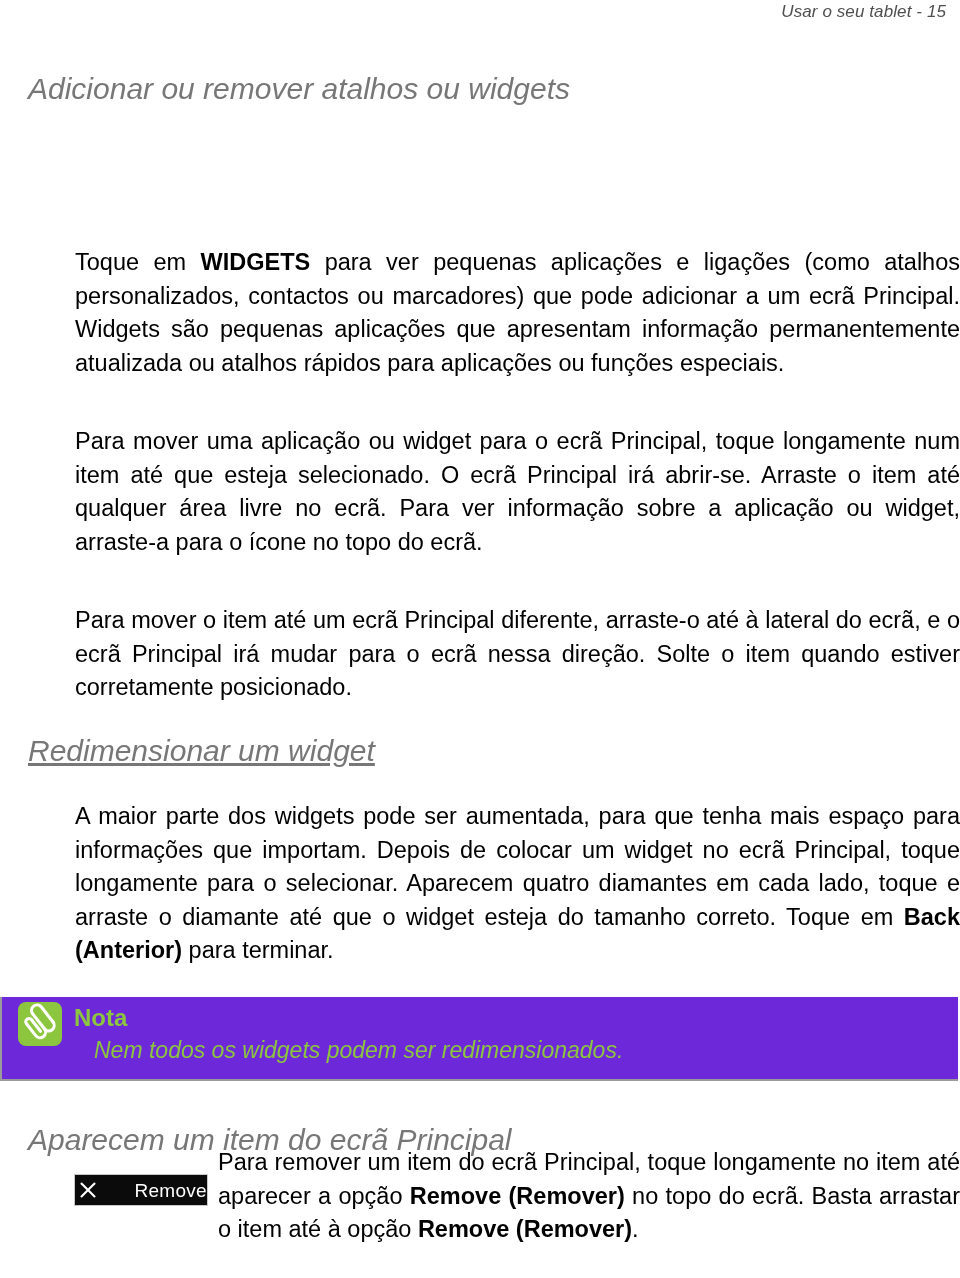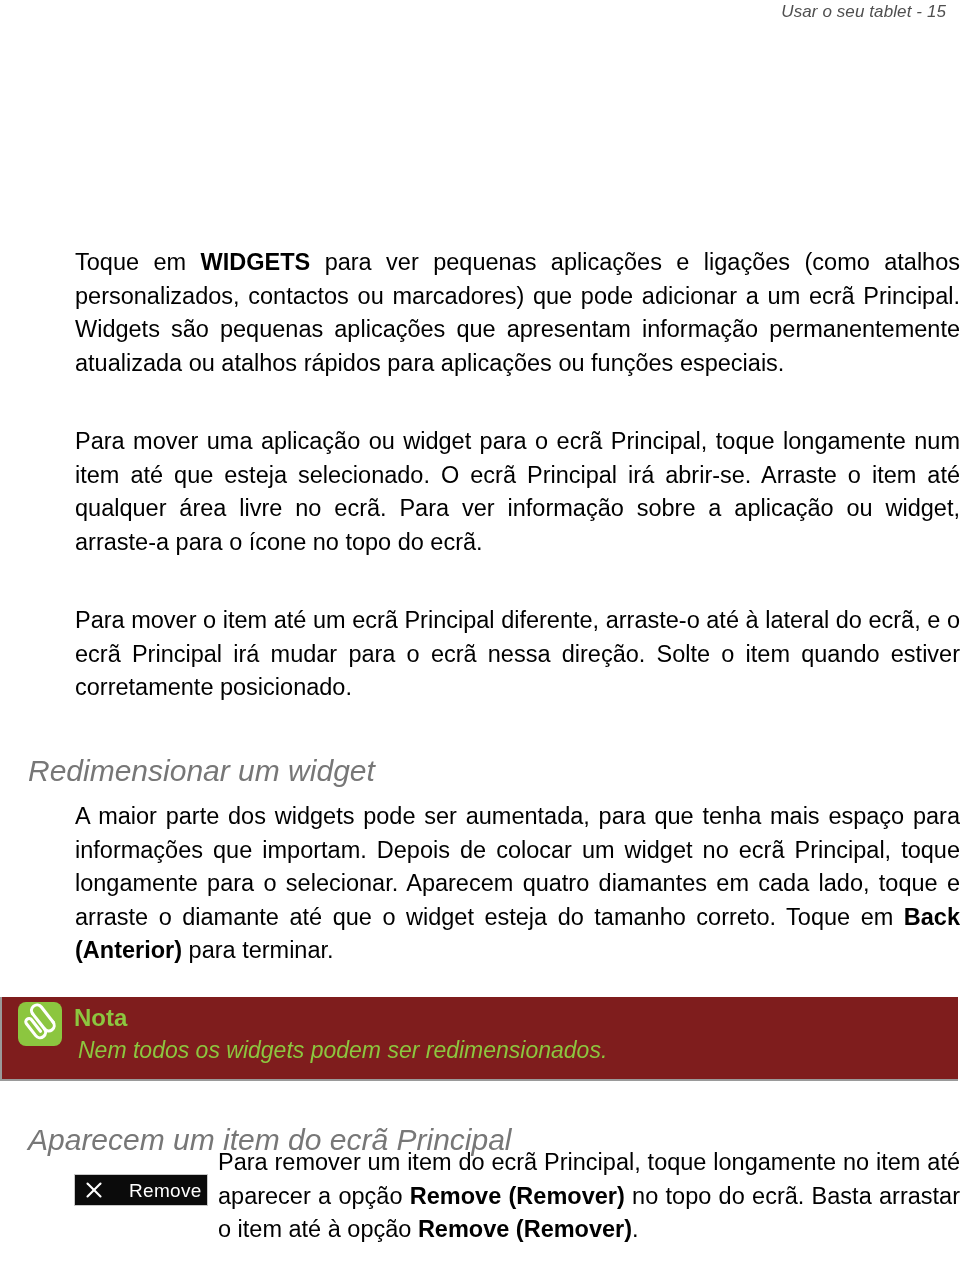--- a/index.html
+++ b/index.html
@@ -41,21 +41,21 @@
     position: absolute;
     left: 28px;
     font-style: italic;
     font-weight: normal;
     font-size: 30px;
     line-height: 34px;
     color: #777777;
     white-space: nowrap;
   }
   .h1.h1-main { top: 52px; }
-  .h1.h1-resize { top: 734px; }
+  .h1.h1-resize { top: 714px; text-decoration: underline; }
   .h1.h1-remove { top: 1103px; }
 
   
   .body-block {
     position: absolute;
     left: 75px;
     width: 885px;
     font-size: 23.5px;
     line-height: 33.5px;
     color: #000;
@@ -89,21 +89,21 @@
     position: absolute;
     left: 0px;
     top: 997px;
     width: 958px;
     height: 84px;
     border-left: 2px solid #9a9a9a;
     border-bottom: 2px solid #9a9a9a;
     border-right: 0;
     border-top: 0;
     box-sizing: border-box;
-    background: #7f1d1d;
+    background: #6d28d9;
   }
   .note-icon {
     position: absolute;
     left: 16px;
     top: 5px;
     width: 44px;
     height: 44px;
     background: #8cc63f;
     border-radius: 8px;
   }
@@ -112,42 +112,43 @@
     position: absolute;
     left: 72px;
     top: 6px;
     font-size: 24px;
     font-weight: bold;
     color: #8cc63f;
     line-height: 30px;
   }
   .note-text {
     position: absolute;
-    left: 76px;
+    left: 92px;
     top: 38px;
     font-size: 23px;
     font-style: italic;
     color: #8cc63f;
     line-height: 30px;
   }
 
   
   .remove-btn {
     position: absolute;
     left: 74px;
     top: 1174px;
     width: 134px;
     height: 32px;
     background: #0b0b0b;
     border: 1px solid #c9c9c9;
     box-sizing: border-box;
     display: flex;
     align-items: center;
     gap: 26px;
-    padding-left: 10px;
+    padding-left: 4px;
+    justify-content: space-between;
   }
   .remove-btn .x-icon {
     width: 18px;
     height: 18px;
     flex: 0 0 auto;
   }
   .remove-btn .x-icon svg { display: block; }
   .remove-btn .remove-label {
     color: #ffffff;
     font-size: 19px;
@@ -156,20 +157,21 @@
     letter-spacing: 0.3px;
   }
 </style>
 </head>
 <body>
 
 <div class="page">
 
   <div class="page-header">Usar o seu tablet - 15</div>
 
+  <h1 class="h1 h1-main">Adicionar ou remover atalhos ou widgets</h1>
 
 
 
   <div class="body-block p3">
     <span>Toque em </span><b>WIDGETS</b><span> para ver pequenas aplicações e ligações (como atalhos personalizados, contactos ou marcadores) que pode adicionar a um ecrã Principal. Widgets são pequenas aplicações que apresentam informação permanentemente atualizada ou atalhos rápidos para aplicações ou funções especiais.</span>
   </div>
 
   <div class="body-block p4">Para mover uma aplicação ou widget para o ecrã Principal, toque longamente num item até que esteja selecionado. O ecrã Principal irá abrir-se. Arraste o item até qualquer área livre no ecrã. Para ver informação sobre a aplicação ou widget, arraste-a para o ícone no topo do ecrã.</div>
 
   <div class="body-block p5">Para mover o item até um ecrã Principal diferente, arraste-o até à lateral do ecrã, e o ecrã Principal irá mudar para o ecrã nessa direção. Solte o item quando estiver corretamente posicionado.</div>

